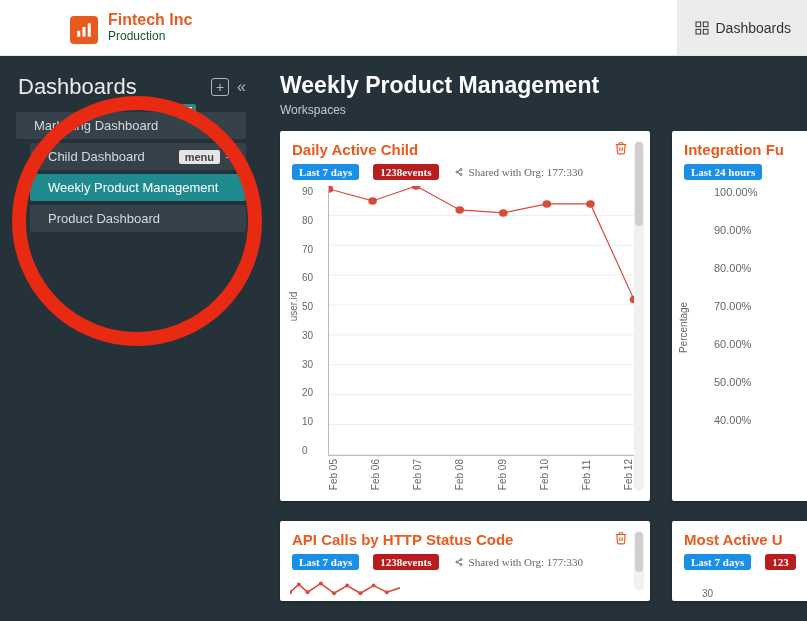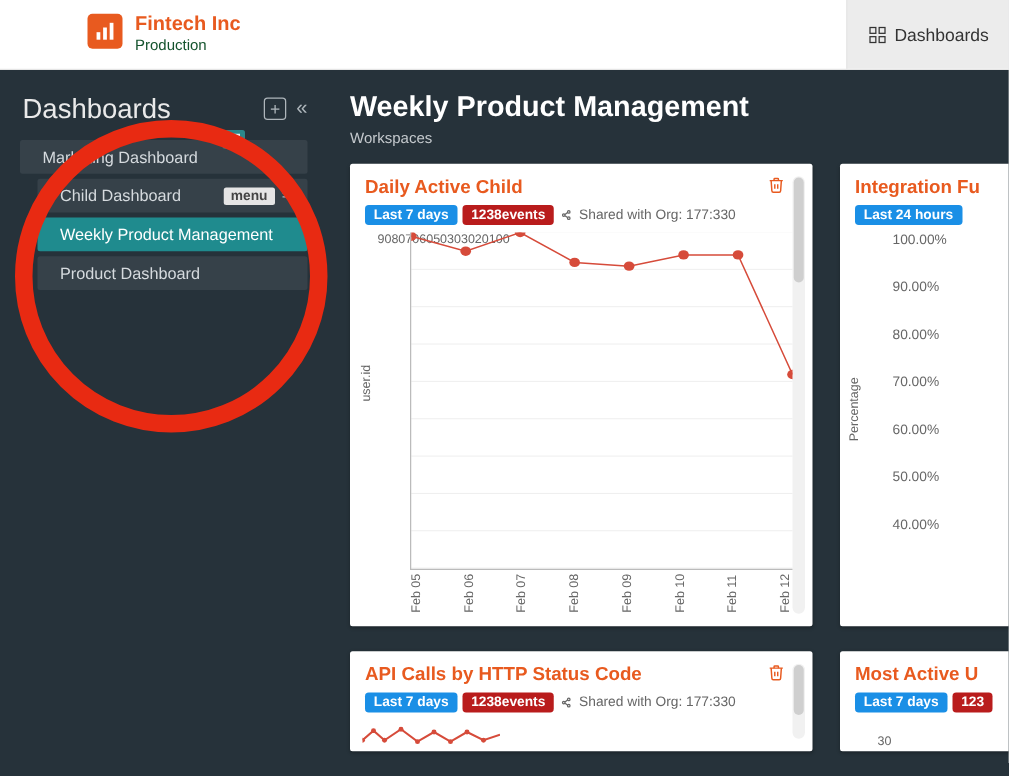--- a/index.html
+++ b/index.html
@@ -1,20 +1,20 @@
 <!DOCTYPE html>
 <html><head>
 <meta charset="utf-8">
 <style>
 * { box-sizing: border-box; margin: 0; padding: 0; }
 body { font-family: -apple-system, BlinkMacSystemFont, "Segoe UI", Helvetica, Arial, sans-serif; background: #fff; overflow: hidden; width: 807px; height: 621px; }
 
 
 .topbar { display: flex; align-items: center; height: 56px; border-bottom: 1px solid #e5e5e5; padding: 0 0 0 70px; background: #fff; }
-.brand { display: flex; align-items: flex-start; gap: 10px; }
+.brand { display: flex; align-items: flex-end; gap: 10px; }
 .brand-icon { width: 28px; height: 28px; background: #e85a1f; border-radius: 4px; display: flex; align-items: center; justify-content: center; }
 .brand-icon svg { width: 18px; height: 18px; }
 .brand-text { display: flex; flex-direction: column; line-height: 1.15; }
 .brand-name { color: #e85a1f; font-weight: 600; font-size: 16px; }
 .brand-env { color: #14532d; font-size: 12px; }
 .topnav { margin-left: auto; display: flex; height: 100%; }
 .topnav-item { display: flex; align-items: center; gap: 6px; padding: 0 16px; border-left: 1px solid #e5e5e5; font-size: 14px; color: #333; cursor: pointer; white-space: nowrap; }
 .topnav-item.active { background: #ececec; }
 .topnav-item svg { width: 16px; height: 16px; stroke: #333; fill: none; stroke-width: 1.5; }
 
@@ -50,32 +50,32 @@
 .content-sub { font-size: 12px; color: #c4c9cd; margin-top: 4px; }
 
 .cards-row { display: flex; gap: 22px; margin-top: 14px; }
 .card { background: #fff; color: #222; border-radius: 2px; box-shadow: 0 1px 3px rgba(0,0,0,.3); padding: 10px 12px 12px 12px; position: relative; flex-shrink: 0; }
 .card-a { width: 370px; height: 370px; }
 .card-b { width: 140px; height: 370px; overflow: hidden; }
 .card-c { width: 370px; height: 80px; overflow: hidden; }
 .card-d { width: 140px; height: 80px; overflow: hidden; }
 
 .card-title { color: #e85a1f; font-weight: 700; font-size: 15px; margin-bottom: 6px; white-space: nowrap; }
-.card-meta { display: flex; align-items: center; gap: 4px; flex-wrap: wrap; font-size: 11px; margin-bottom: 6px; white-space: nowrap; }
+.card-meta { display: flex; align-items: center; gap: 14px; flex-wrap: wrap; font-size: 11px; margin-bottom: 6px; white-space: nowrap; font-family: Liberation Serif, serif; }
 .pill { padding: 2px 7px; border-radius: 3px; font-weight: 600; font-size: 11px; }
 .pill.blue { background: #1a8fe6; color: #fff; }
 .pill.grey { background: #b91c1c; color: #fff; }
 .shared-text { color: #666; display: inline-flex; align-items: center; gap: 4px; }
 .trash { position: absolute; top: 10px; right: 22px; color: #e85a1f; cursor: pointer; }
 .vscroll { position: absolute; top: 10px; right: 6px; width: 10px; bottom: 10px; background: #f1f1f1; border-radius: 5px; }
 .vscroll .thumb { width: 8px; margin: 1px; background: #cfcfcf; border-radius: 4px; height: 84px; }
 
 .chart-wrap { position: relative; height: 300px; }
 .ylabel { position: absolute; left: -4px; top: 50%; transform: rotate(-90deg) translateX(50%); transform-origin: left top; font-size: 10px; color: #666; }
-.yticks { position: absolute; left: 10px; top: 0; bottom: 30px; width: 24px; display: flex; flex-direction: row; justify-content: space-between; text-align: center; font-size: 10px; color: #666; }
+.yticks { position: absolute; left: 10px; top: 0; bottom: 30px; width: 24px; display: flex; flex-direction: column; justify-content: space-between; text-align: left; font-size: 10px; color: #666; }
 .plot { position: absolute; left: 36px; right: 4px; top: 0; bottom: 30px; border-left: 1px solid #bbb; border-bottom: 1px solid #bbb; background-image: linear-gradient(to top, #eee 1px, transparent 1px); background-size: 100% calc((100%)/9); }
 .plot svg { width: 100%; height: 100%; }
 .xticks { position: absolute; left: 36px; right: 4px; bottom: -4px; display: flex; justify-content: space-between; }
 .xticks span { font-size: 10px; color: #666; writing-mode: vertical-rl; transform: rotate(180deg); }
 
 .pct-ticks { font-size: 11px; color: #666; display: flex; flex-direction: column; gap: 26px; margin-top: 4px; margin-left: 30px; }
 .pct-ylabel { position: absolute; left: 6px; top: 60%; transform: rotate(-90deg); transform-origin: left top; font-size: 10px; color: #666; }
 
 .row2 { margin-top: 20px; }
 

